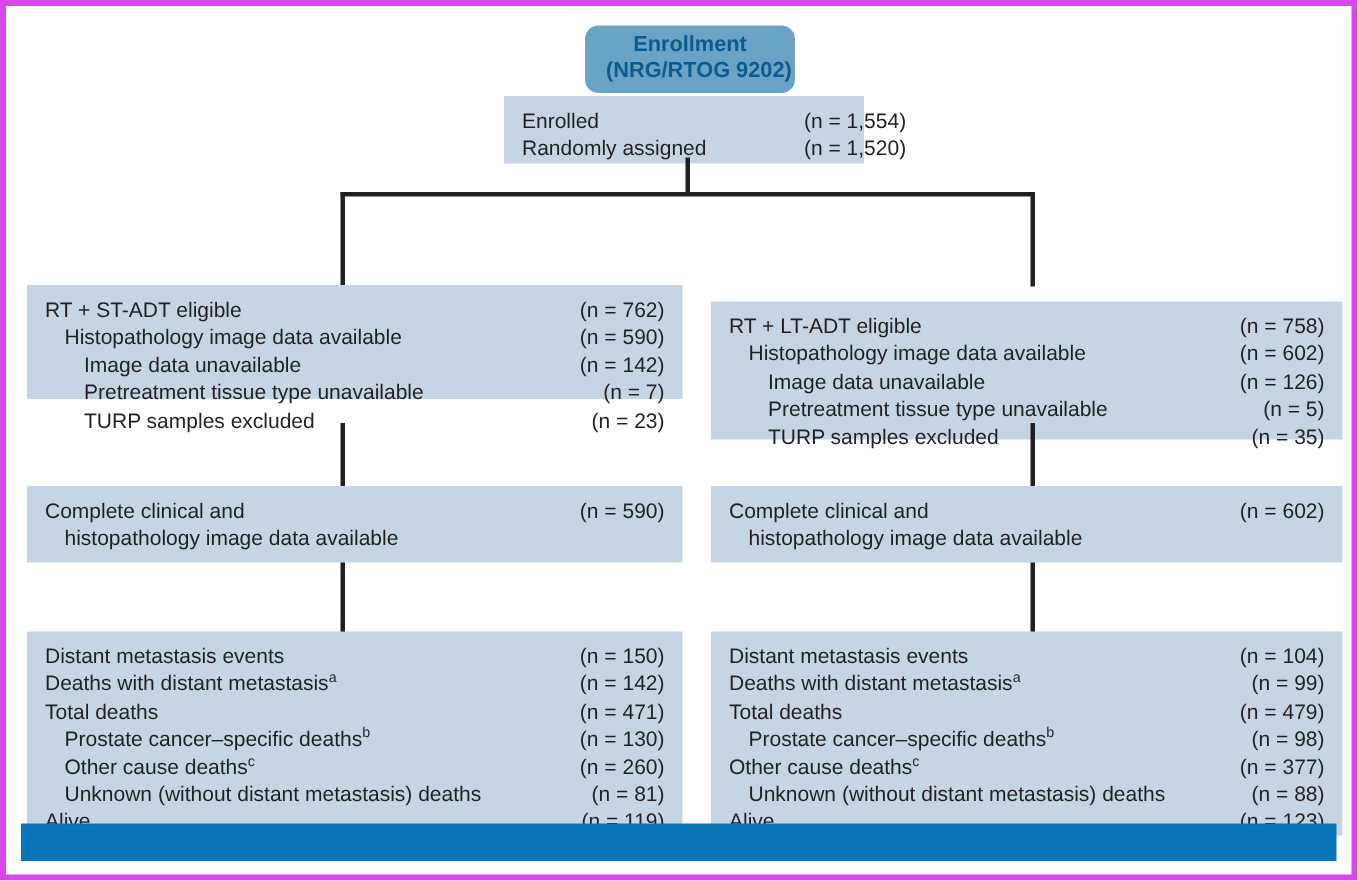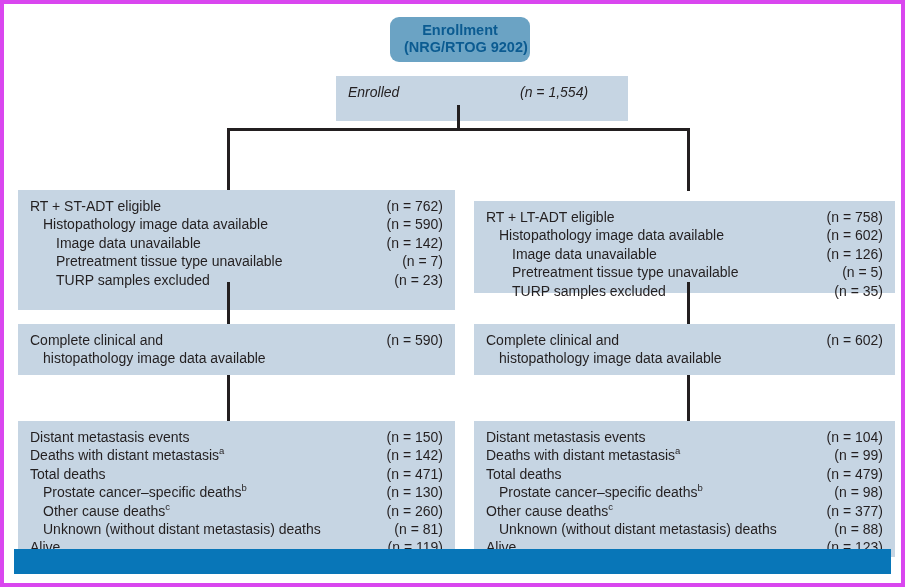--- a/index.html
+++ b/index.html
@@ -64,21 +64,21 @@
     font-size: 14px;
     line-height: 18.4px;
     color: #231f20;
     white-space: nowrap;
   }
   .row .lbl { flex: 0 0 auto; }
   .row .val { margin-left: auto; padding-left: 8px; flex: 0 0 auto; }
 
   
   .row.fixedcol .lbl { width: 172px; }
-  .row.fixedcol .val { margin-left: 0; padding-left: 0; }
+  .row.fixedcol .val { margin-left: 16px; padding-left: 0; }
 
   .ind1 { padding-left: 13px; }
   .ind2 { padding-left: 26px; }
 
   sup {
     font-size: 9.5px;
     line-height: 0;
     vertical-align: super;
   }
 
@@ -95,34 +95,38 @@
 </head>
 <body>
 
 <div id="figure">
 
   <div class="pill" style="left:386px; top:13px; width:140px;">
     <div>Enrollment</div>
     <div>(NRG/RTOG 9202)</div>
   </div>
 
-  <div class="box" style="left:332px; top:72px; width:292px; height:45px;font-style:italic;">
+  <div class="box" style="left:332px; top:60px; width:240px; height:45px;">
     <div class="row fixedcol">
       <span class="lbl">Enrolled</span>
       <span class="val">(n = 1,554)</span>
+    </div>
+    <div class="row fixedcol">
+      <span class="lbl">Randomly assigned</span>
+      <span class="val">(n = 1,520)</span>
     </div>
   </div>
 
   <div class="vline" style="left:453px; top:101px; height:24px;"></div>
   <div class="hline" style="left:223px; top:124px; width:463px;"></div>
   <div class="vline" style="left:223px; top:124px; height:63px;"></div>
   <div class="vline" style="left:683px; top:124px; height:63px;"></div>
 
 
-  <div class="box" style="left:14px; top:186px; width:437px; height:120px;">
+  <div class="box" style="left:14px; top:186px; width:437px; height:76px;">
     <div class="row">
       <span class="lbl">RT + ST-ADT eligible</span>
       <span class="val">(n = 762)</span>
     </div>
     <div class="row ind1">
       <span class="lbl">Histopathology image data available</span>
       <span class="val">(n = 590)</span>
     </div>
     <div class="row ind2">
       <span class="lbl">Image data unavailable</span>

